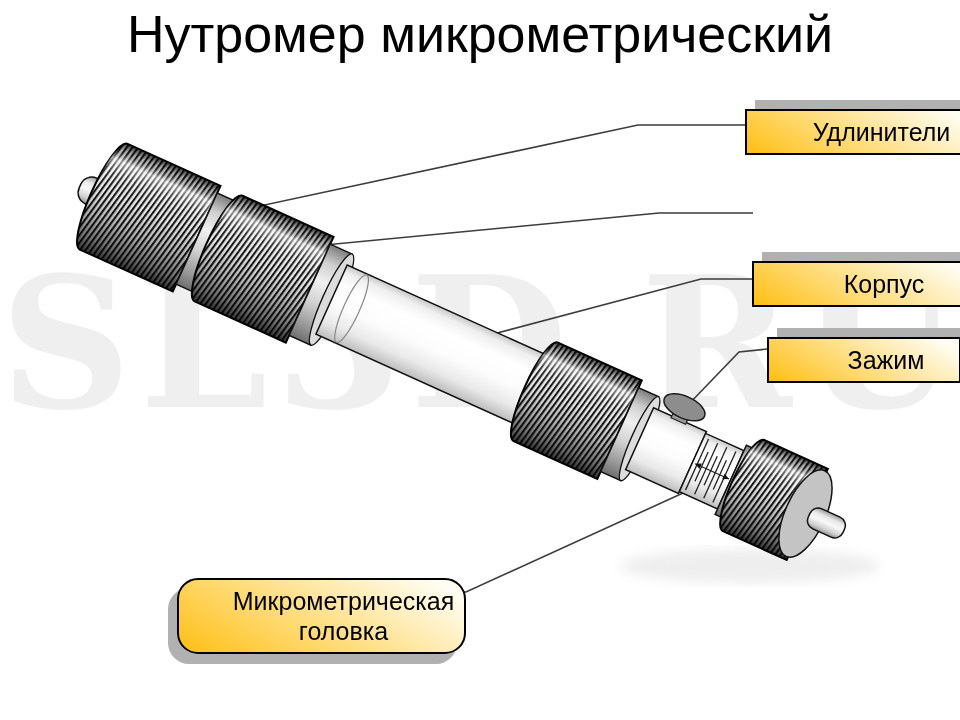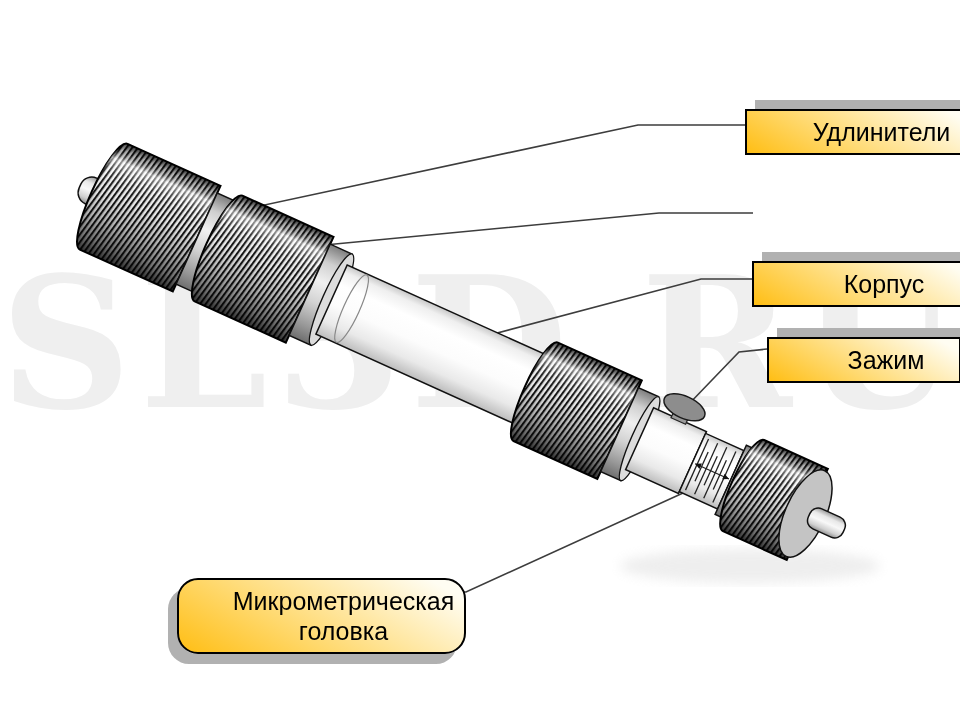--- a/index.html
+++ b/index.html
@@ -22,20 +22,21 @@
   .lb-zaz {left:767px;top:337px;width:146px;height:42px;}
   .lb-head{left:177px;top:578px;width:241px;height:72px;border-radius:21px;}
 </style>
 </head>
 <body>
 
 <div class="slide">
 
   <div class="watermark">SL3D.RU</div>
 
+  <div class="title">Нутромер микрометрический</div>
 
   <svg class="diagram" width="960" height="720" viewBox="0 0 960 720">
     <defs>
       <pattern id="knurl" patternUnits="userSpaceOnUse" width="4.6" height="10" patternTransform="rotate(12)">
         <rect width="4.6" height="10" fill="#fafafa"></rect>
         <rect width="2.1" height="10" fill="#161616"></rect>
       </pattern>
       <linearGradient id="shade" x1="0" y1="0" x2="0" y2="1">
         <stop offset="0" stop-color="#000" stop-opacity="0.75"></stop>
         <stop offset="0.07" stop-color="#000" stop-opacity="0.3"></stop>

